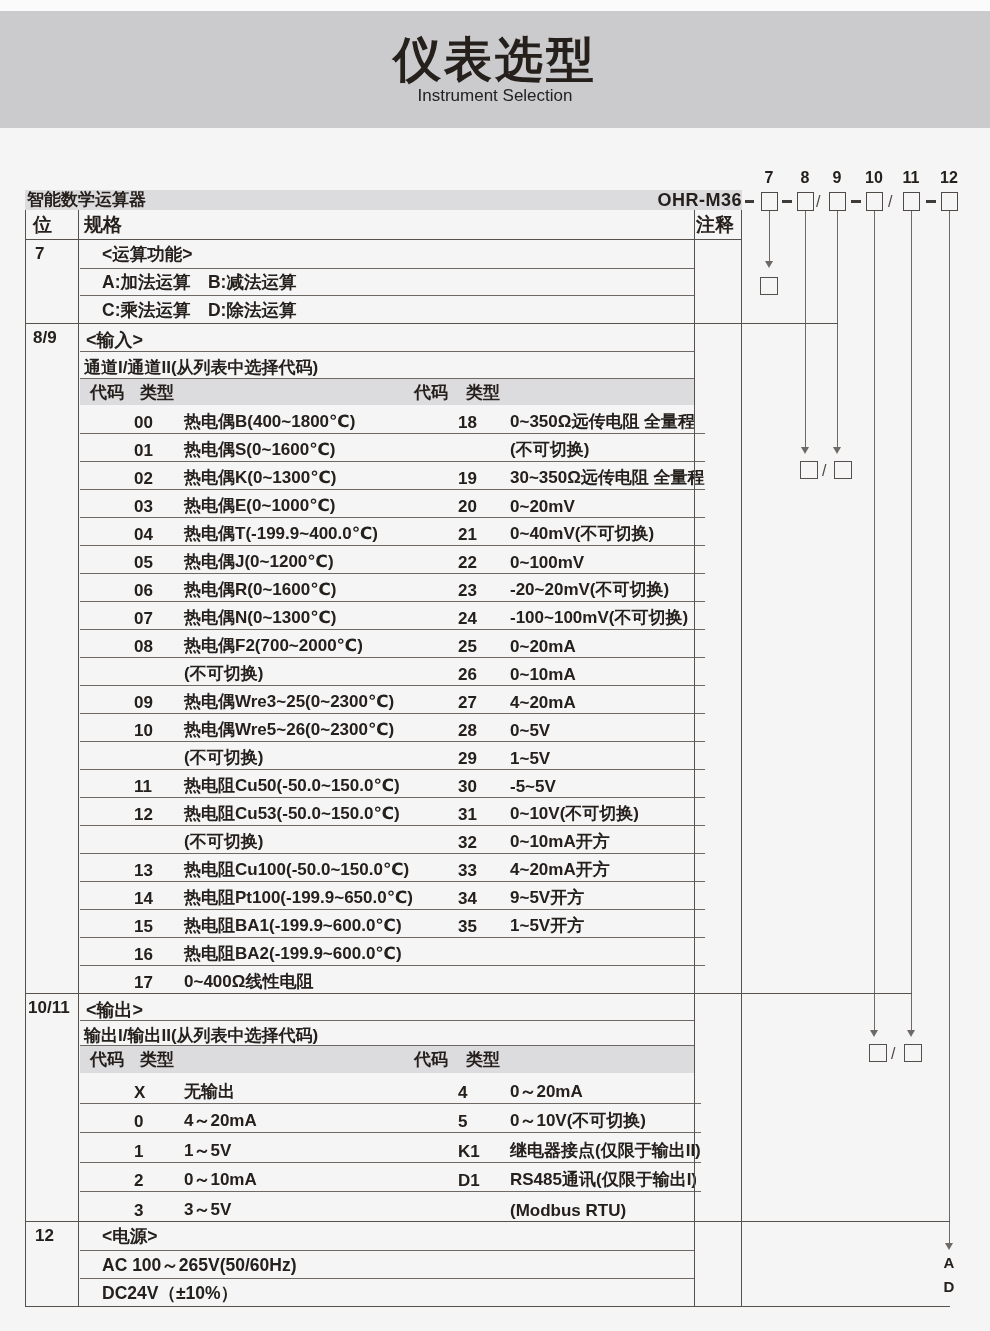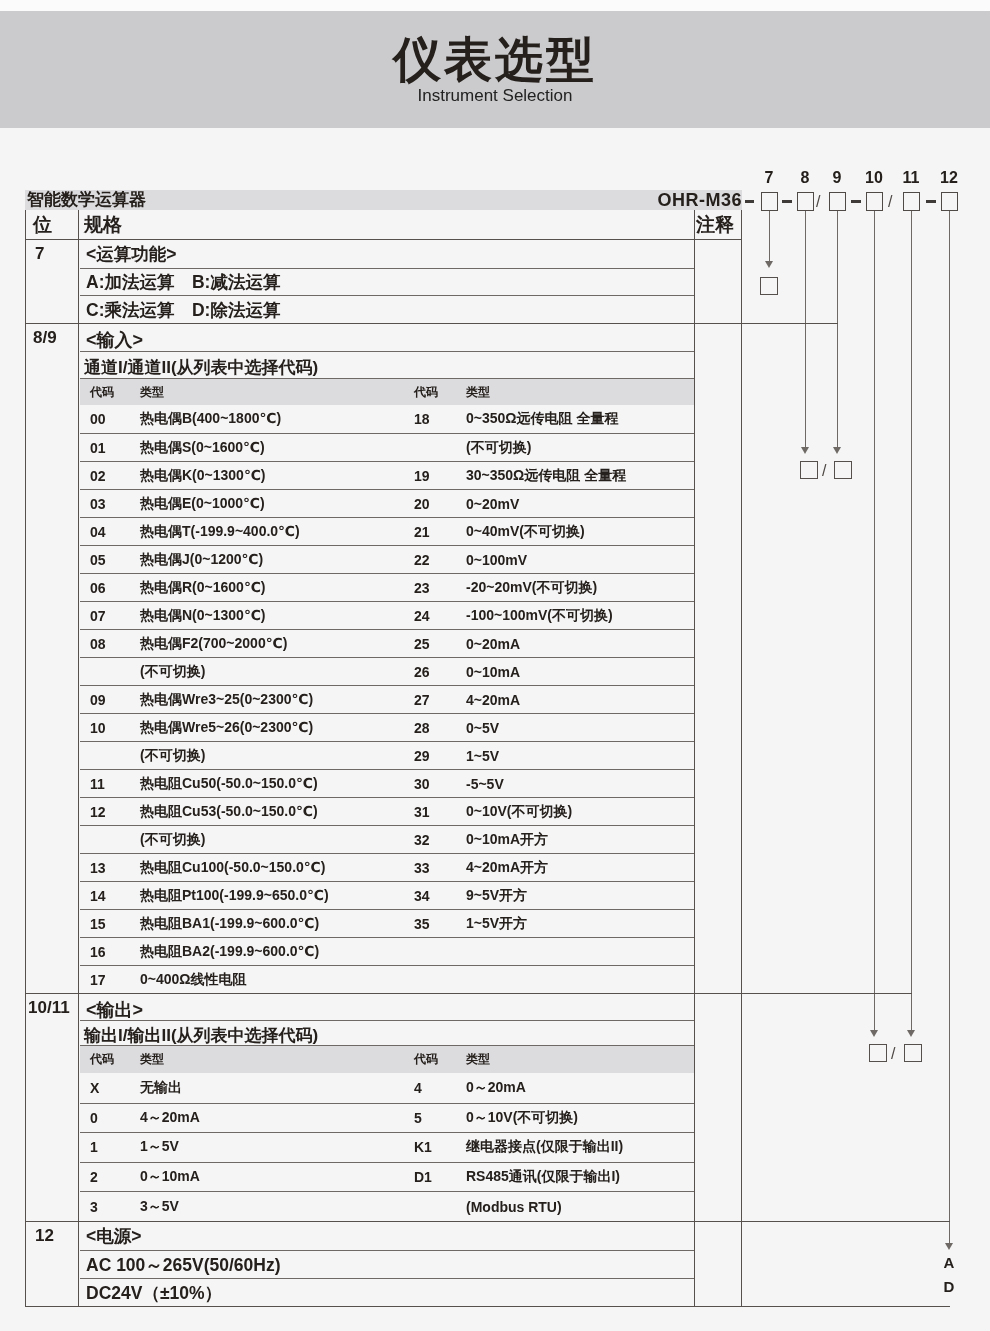--- a/index.html
+++ b/index.html
@@ -32,31 +32,31 @@
          border-right:4px solid transparent;border-top:7px solid var(--ln2);}
   .abox{position:absolute;width:18px;height:18px;border:1.5px solid #55504c;box-sizing:border-box;}
   .pcode{position:absolute;width:20px;text-align:center;font-size:15px;font-weight:700;line-height:18px;}
 
   .hcell{position:absolute;top:210px;height:30px;line-height:30px;font-size:19px;font-weight:700;}
   .poslab{position:absolute;width:53px;font-size:17px;font-weight:600;height:28px;line-height:28px;box-sizing:border-box;}
   .sec-title{position:absolute;left:86px;font-size:18px;font-weight:700;}
   .sec-sub{position:absolute;left:84px;font-size:17px;font-weight:600;}
 
   .lines{position:absolute;left:80px;width:614px;display:grid;}
-  .spec-line{font-size:17.5px;font-weight:600;padding-left:6px;display:flex;align-items:center;box-sizing:border-box;}
+  .spec-line{font-size:17.5px;font-weight:600;padding-left:22px;display:flex;align-items:center;box-sizing:border-box;}
   .spec-line.sep{border-top:1px solid var(--ln2);}
 
   .gband{position:absolute;left:80px;width:614px;background:var(--tband);display:flex;align-items:center;
-         font-size:12px;font-weight:700;box-sizing:border-box;}
+         font-size:17px;font-weight:700;box-sizing:border-box;}
   .gband .c1,.crow .c1{width:60px;padding-left:10px;box-sizing:border-box;}
   .gband .c2,.crow .c2{width:266px;box-sizing:border-box;}
   .gband .c3,.crow .c3{width:60px;padding-left:8px;box-sizing:border-box;}
   .gband .c4,.crow .c4{flex:1;box-sizing:border-box;}
   .rows{position:absolute;left:80px;width:614px;display:grid;}
-  .crow{display:flex;align-items:center;font-size:14px;font-weight:600;box-sizing:border-box;white-space:nowrap;}
+  .crow{display:flex;align-items:flex-end;font-size:17px;font-weight:600;box-sizing:border-box;white-space:nowrap;padding-left:44px;}
   .crow.sep{border-top:1px solid var(--ln2);}
 </style>
 </head>
 <body>
 
 <div class="sheet">
   <div class="topstrip"></div>
 
   <div class="banner">
     <div class="banner-title">仪表选型</div>

